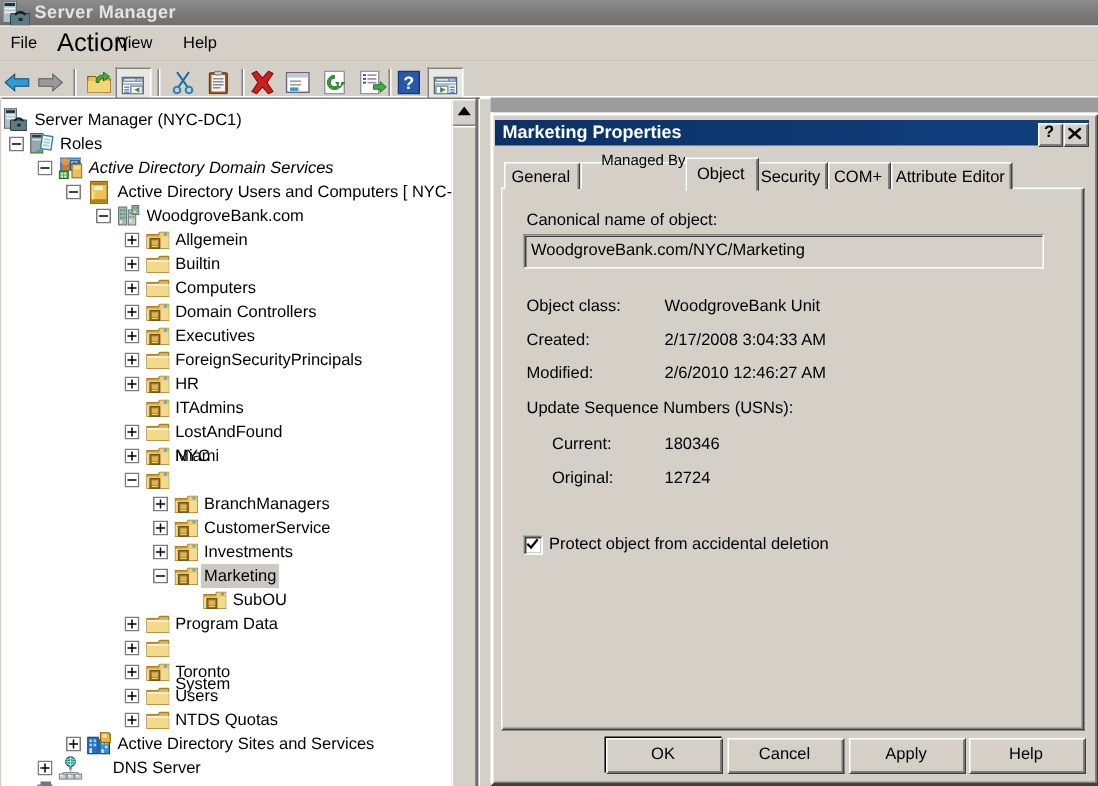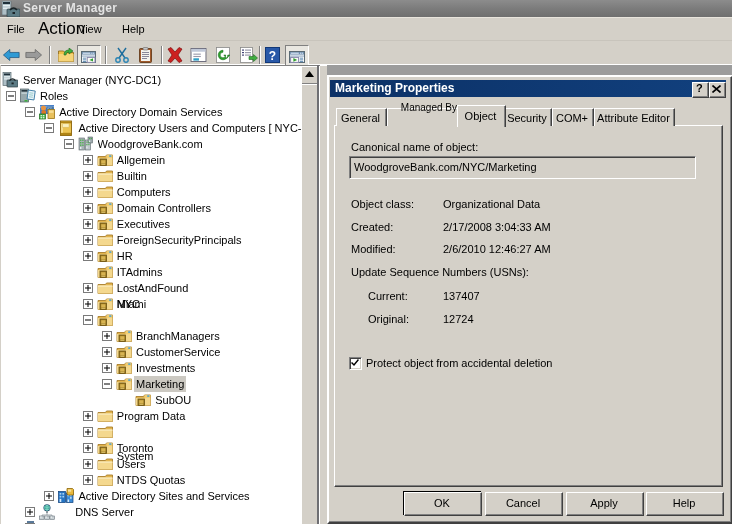--- a/index.html
+++ b/index.html
@@ -182,21 +182,21 @@
 <rect x="8" y="3" width="6" height="6" fill="#88b0d8" stroke="#305880" stroke-width="0.6"></rect>
 <path d="M8.5 6 l2 -1.5 l1.5 1 l2 -2" stroke="#204868" stroke-width="0.8" fill="none"></path>
 <rect x="9" y="5.5" width="6.5" height="9" fill="#e8c05c" stroke="#9c7414" stroke-width="0.8"></rect>
 <rect x="10" y="6.5" width="4.5" height="2.4" fill="#f6dc94"></rect>
 <rect x="0.5" y="10" width="6" height="5" fill="#3fae3f" stroke="#1c6c1c" stroke-width="0.7"></rect>
 <rect x="1.5" y="11" width="1.6" height="1.4" fill="#d8f0d8"></rect>
     <rect x="3.8" y="11" width="1.6" height="1.4" fill="#d8f0d8"></rect>
 <rect x="1.5" y="13" width="1.6" height="1.4" fill="#d8f0d8"></rect>
     <rect x="3.8" y="13" width="1.6" height="1.4" fill="#d8f0d8"></rect>
   </svg>
-<div class="t" style="left:59.2px;top:104px;width:242px;overflow:hidden;">Active Directory Domain Services</div>
+<div class="t" style="left:59.2px;top:104px;width:242px;overflow:hidden;font-style:italic;">Active Directory Domain Services</div>
 <svg class="a" style="left:44.4px;top:123.0px" width="10" height="10" viewBox="0 0 10 10">
     <rect x="0.5" y="0.5" width="9" height="9" fill="#fff" stroke="#7a7a7a"></rect>
     <rect x="2" y="4.5" width="6" height="1" fill="#000"></rect>
   </svg>
 <svg class="a" style="left:58.4px;top:120.0px" width="16" height="16" viewBox="0 0 16 16">
     <rect x="2.5" y="1" width="11" height="14.5" fill="#ecc453" stroke="#8c6408" stroke-width="0.9"></rect>
 <rect x="3" y="1.5" width="10" height="1.8" fill="#b08414"></rect>
 <rect x="3" y="12.8" width="10" height="2.2" fill="#b08414"></rect>
 <rect x="3" y="3.3" width="2" height="9.5" fill="#f6dc8c"></rect>
 <rect x="4.5" y="3.8" width="6.5" height="3.4" fill="#faf0c0" stroke="#d8b860" stroke-width="0.5"></rect>
@@ -570,28 +570,28 @@
 <div class="a" style="left:552px;top:108px;width:40px;height:17px;background:#d4d0c8;border-top:1px solid #fff;border-left:1px solid #fff;border-right:1px solid #404040;box-shadow:inset -1px 0 0 #808080;"></div>
 <div class="t" style="left:552px;top:110px;font-size:11px;color:#000;width:40px;text-align:center;">COM+</div>
 <div class="a" style="left:594px;top:108px;width:79px;height:17px;background:#d4d0c8;border-top:1px solid #fff;border-left:1px solid #fff;border-right:1px solid #404040;box-shadow:inset -1px 0 0 #808080;"></div>
 <div class="t" style="left:594px;top:110px;font-size:11px;color:#000;width:79px;text-align:center;">Attribute Editor</div>
 <div class="a" style="left:457px;top:105px;width:47px;height:21px;background:#d4d0c8;border-top:1px solid #fff;border-left:1px solid #fff;border-right:1px solid #404040;box-shadow:inset -1px 0 0 #808080;z-index:5;"></div>
 <div class="t" style="left:457px;top:108px;font-size:11px;color:#000;width:47px;text-align:center;z-index:6;">Object</div>
 <div class="t" style="left:351px;top:139px;font-size:11px;color:#000;">Canonical name of object:</div>
 <div class="a" style="left:349px;top:156px;width:345px;height:21px;background:#d4d0c8;border-top:1px solid #808080;border-left:1px solid #808080;border-right:1px solid #fff;border-bottom:1px solid #fff;box-shadow:inset 1px 1px 0 #404040;"></div>
 <div class="t" style="left:354px;top:159px;font-size:11px;color:#000;">WoodgroveBank.com/NYC/Marketing</div>
 <div class="t" style="left:351px;top:196px;font-size:11px;color:#000;">Object class:</div>
-<div class="t" style="left:443px;top:196px;font-size:11px;color:#000;">Organizational Data</div>
+<div class="t" style="left:443px;top:196px;font-size:11px;color:#000;">WoodgroveBank Unit</div>
 <div class="t" style="left:351px;top:219px;font-size:11px;color:#000;">Created:</div>
 <div class="t" style="left:443px;top:219px;font-size:11px;color:#000;">2/17/2008 3:04:33 AM</div>
 <div class="t" style="left:351px;top:241px;font-size:11px;color:#000;">Modified:</div>
 <div class="t" style="left:443px;top:241px;font-size:11px;color:#000;">2/6/2010 12:46:27 AM</div>
 <div class="t" style="left:351px;top:264px;font-size:11px;color:#000;">Update Sequence Numbers (USNs):</div>
 <div class="t" style="left:368px;top:288px;font-size:11px;color:#000;">Current:</div>
-<div class="t" style="left:443px;top:288px;font-size:11px;color:#000;">137407</div>
+<div class="t" style="left:443px;top:288px;font-size:11px;color:#000;">180346</div>
 <div class="t" style="left:368px;top:311px;font-size:11px;color:#000;">Original:</div>
 <div class="t" style="left:443px;top:311px;font-size:11px;color:#000;">12724</div>
 <div class="a" style="left:349px;top:357px;width:11px;height:11px;background:#fff;border-top:1px solid #808080;border-left:1px solid #808080;border-right:1px solid #fff;border-bottom:1px solid #fff;box-shadow:inset 1px 1px 0 #404040,inset -1px -1px 0 #d4d0c8;"></div>
 <svg class="a" style="left:351px;top:359px" width="8" height="8" viewBox="0 0 8 8">
     <path d="M0.5 3.5 L3 6 L7.5 0.5" stroke="#000" stroke-width="1.5" fill="none"></path>
   </svg>
 <div class="t" style="left:366px;top:355px;font-size:11px;color:#000;">Protect object from accidental deletion</div>
 <div class="a" style="left:403px;top:491px;width:78px;height:24px;background:#000;"></div>
 <div class="a btn" style="left:404px;top:492px;width:76px;height:22px;"></div>
 <div class="t" style="left:404px;top:495px;font-size:11px;color:#000;width:76px;text-align:center;">OK</div>

